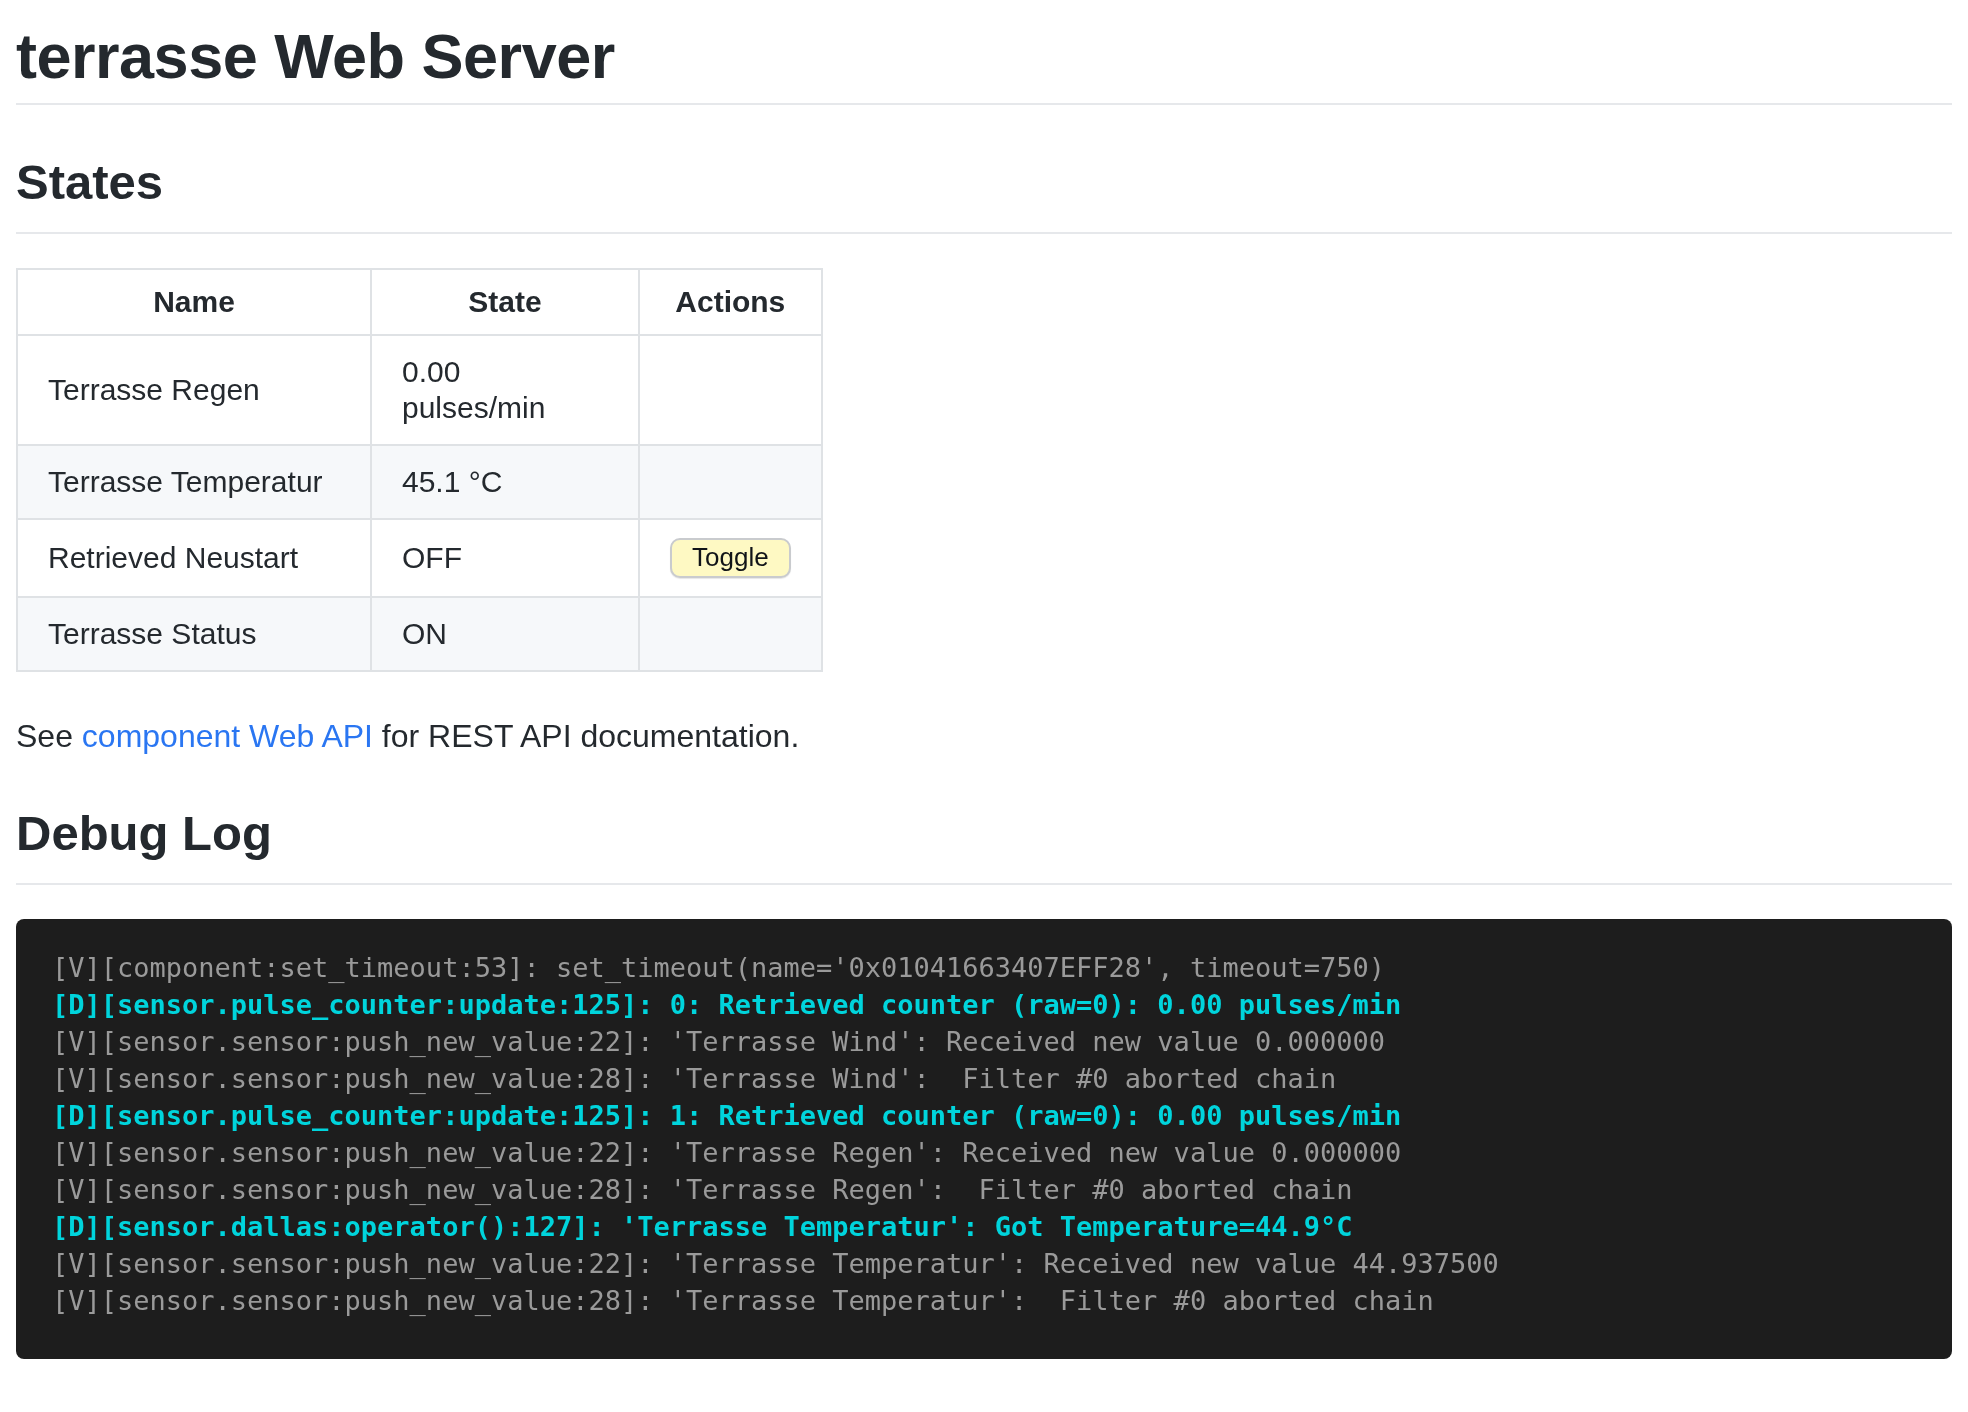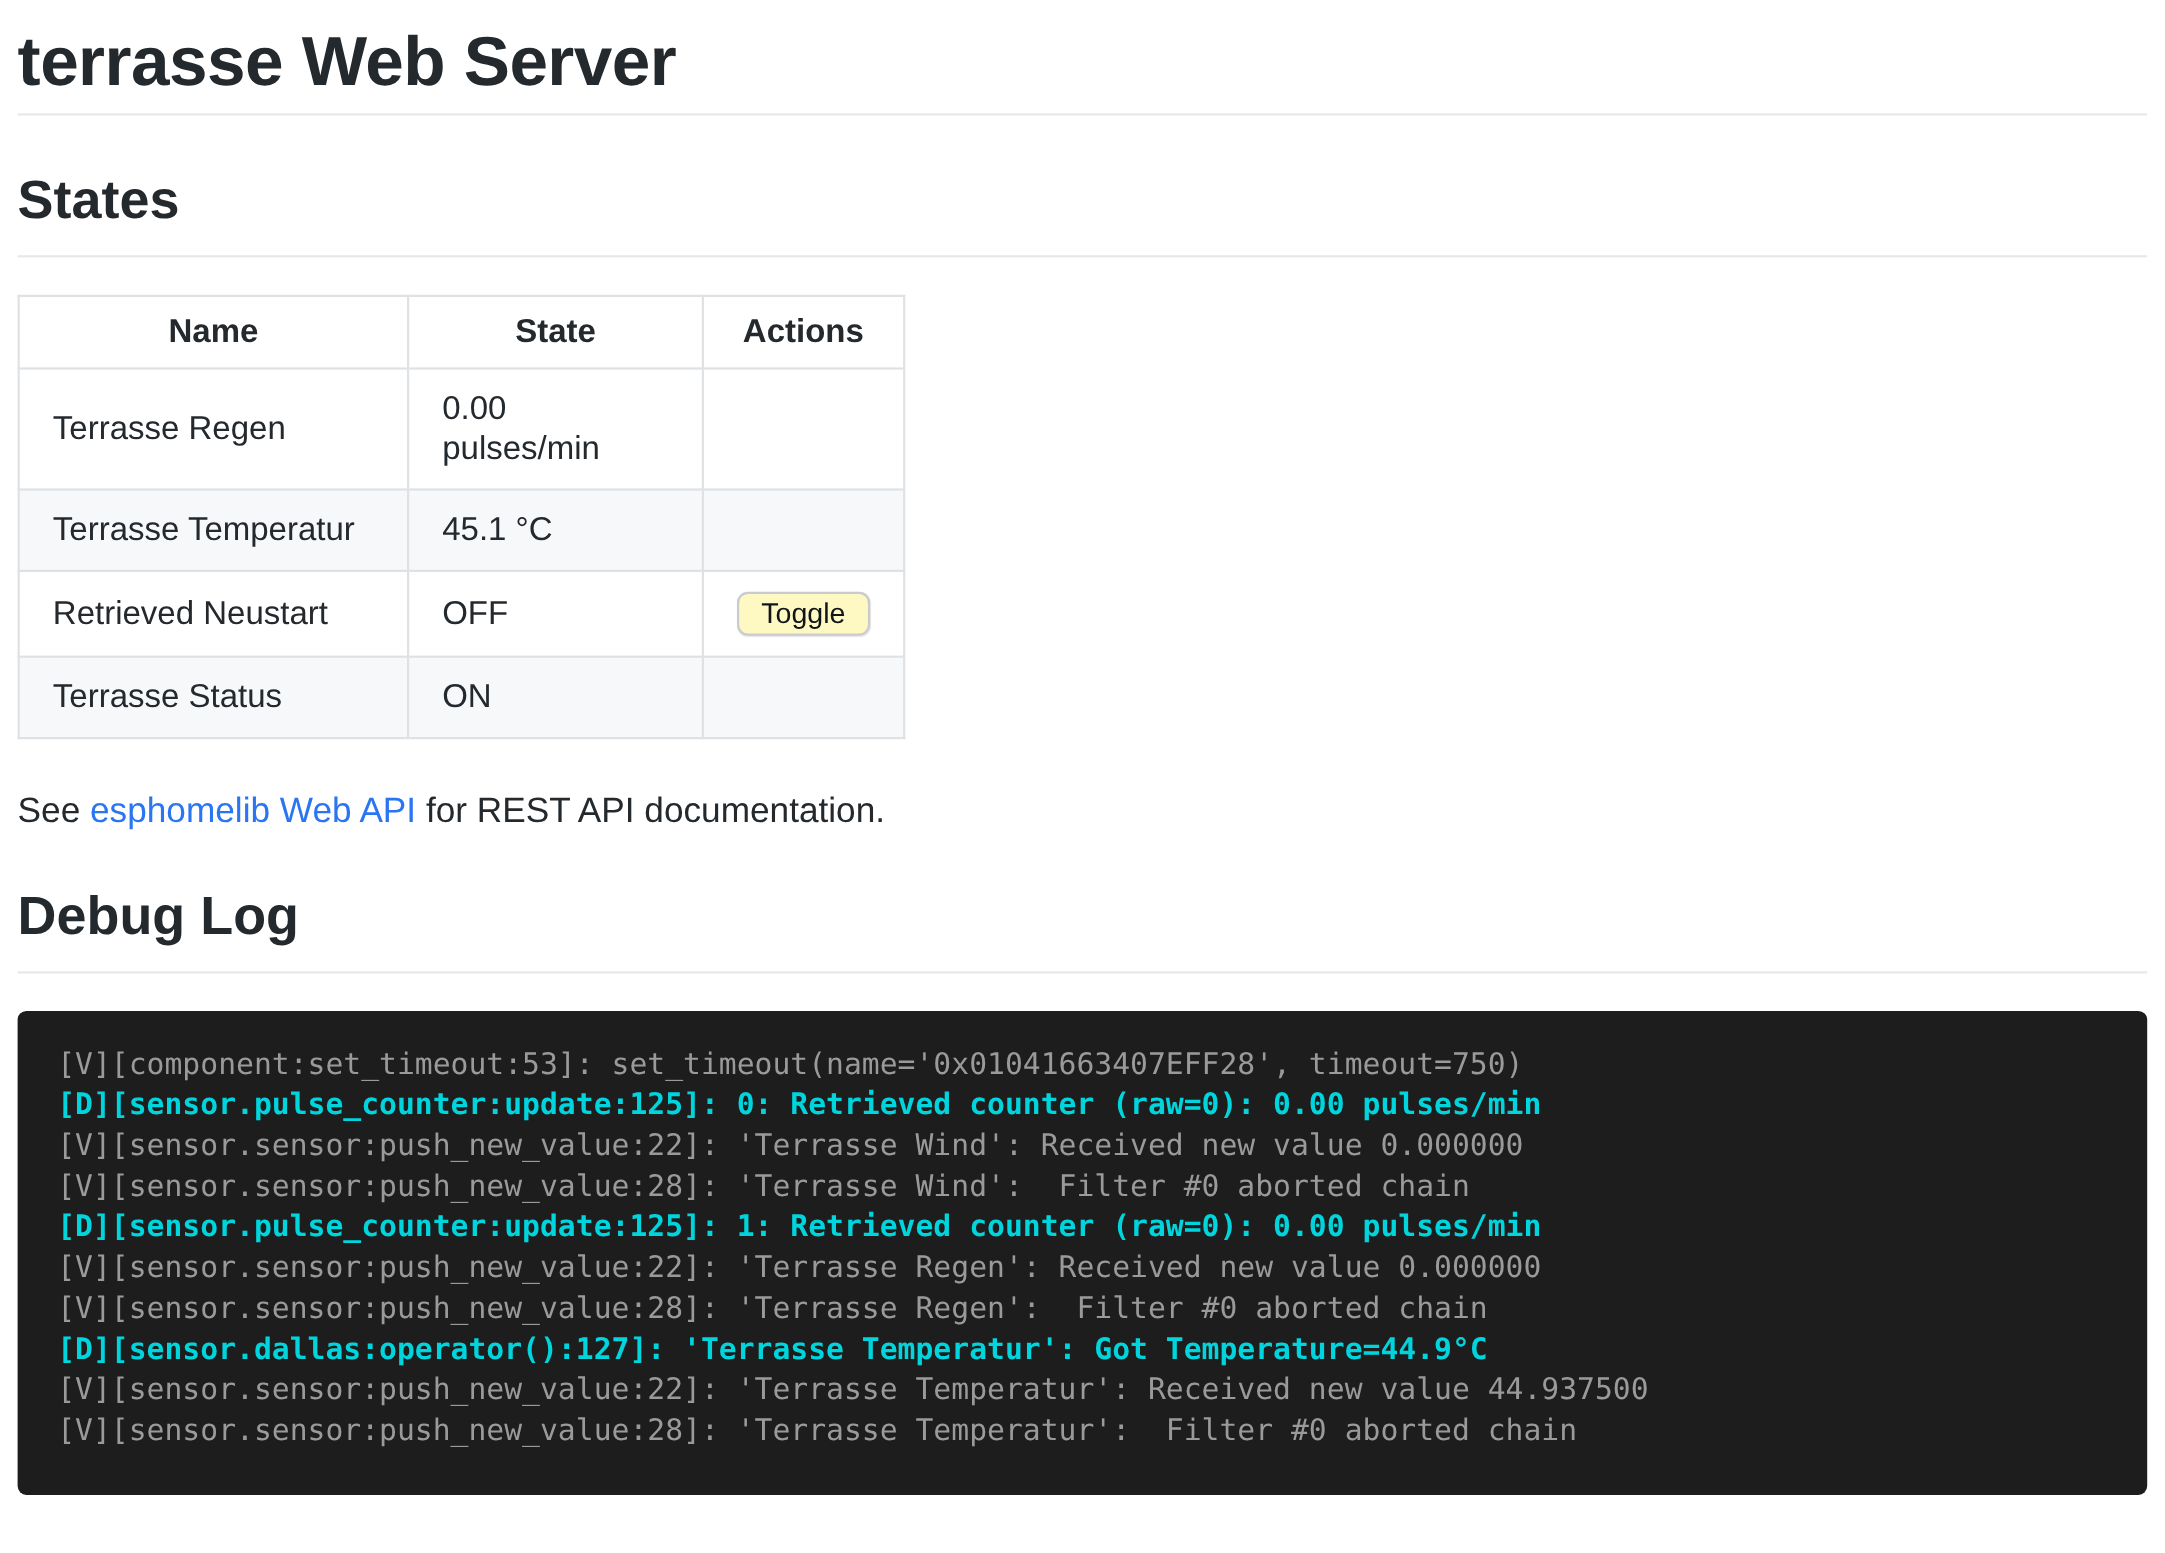--- a/index.html
+++ b/index.html
@@ -131,17 +131,17 @@
         <td><button class="toggle-btn">Toggle</button></td>
       </tr>
       <tr>
         <td>Terrasse Status</td>
         <td>ON</td>
         <td></td>
       </tr>
     </tbody>
 </table>
 
-<p class="api-note"><span>See </span><a href="#">esphomelib Web API</a><span> for REST API documentation.</span></p>
+<p class="api-note"><span>See </span><a href="#">component Web API</a><span> for REST API documentation.</span></p>
 
 <h2 class="section-heading">Debug Log</h2>
 
 <pre class="debug-log" id="debug-log"><div class="log-line lv-V">[V][component:set_timeout:53]: set_timeout(name='0x01041663407EFF28', timeout=750)</div><div class="log-line lv-D">[D][sensor.pulse_counter:update:125]: 0: Retrieved counter (raw=0): 0.00 pulses/min</div><div class="log-line lv-V">[V][sensor.sensor:push_new_value:22]: 'Terrasse Wind': Received new value 0.000000</div><div class="log-line lv-V">[V][sensor.sensor:push_new_value:28]: 'Terrasse Wind':  Filter #0 aborted chain</div><div class="log-line lv-D">[D][sensor.pulse_counter:update:125]: 1: Retrieved counter (raw=0): 0.00 pulses/min</div><div class="log-line lv-V">[V][sensor.sensor:push_new_value:22]: 'Terrasse Regen': Received new value 0.000000</div><div class="log-line lv-V">[V][sensor.sensor:push_new_value:28]: 'Terrasse Regen':  Filter #0 aborted chain</div><div class="log-line lv-D">[D][sensor.dallas:operator():127]: 'Terrasse Temperatur': Got Temperature=44.9°C</div><div class="log-line lv-V">[V][sensor.sensor:push_new_value:22]: 'Terrasse Temperatur': Received new value 44.937500</div><div class="log-line lv-V">[V][sensor.sensor:push_new_value:28]: 'Terrasse Temperatur':  Filter #0 aborted chain</div></pre>
 
 </body></html>

